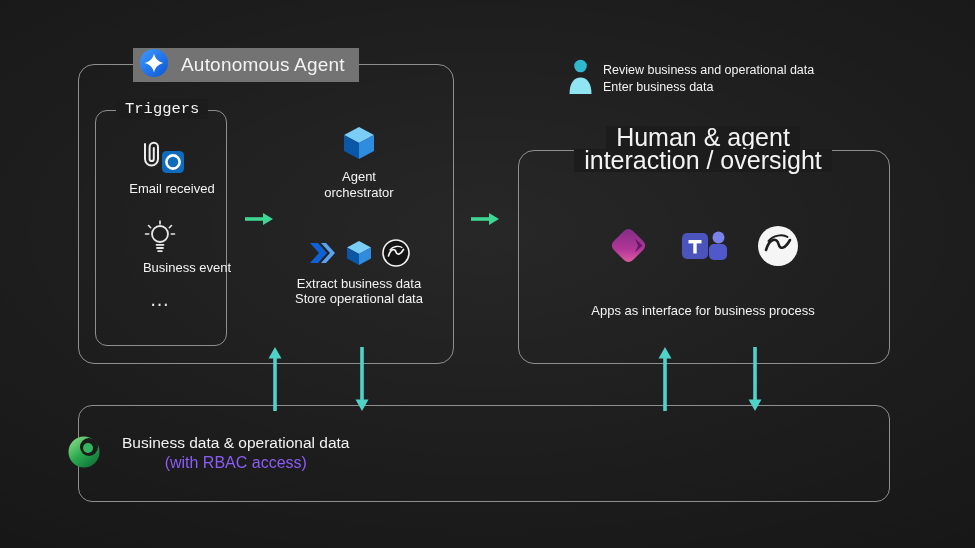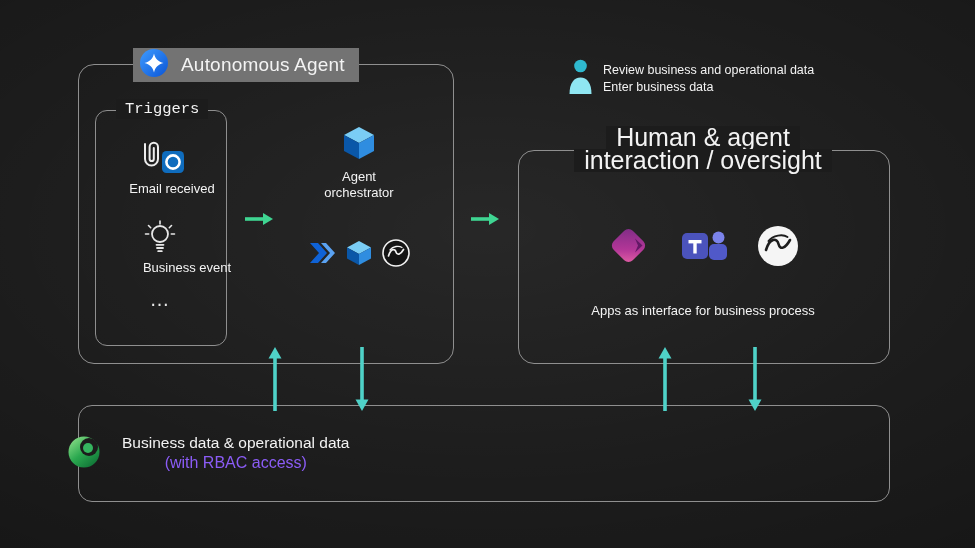--- a/index.html
+++ b/index.html
@@ -136,20 +136,24 @@
       </svg>
     </span>
     <span class="ic">
       <svg width="28" height="28" viewBox="0 0 28 28">
         <circle cx="14" cy="14" r="13" fill="#141414" stroke="#f2f2f2" stroke-width="1.6"></circle>
         <path d="M6.5 17 C9 9 13 9.5 14 13 C15 16.5 18.5 16 21.5 10.5" stroke="#f2f2f2" stroke-width="1.7" fill="none" stroke-linecap="round"></path>
         <path d="M8 11 C11 7 17 6.5 20 8.5" stroke="#f2f2f2" stroke-width="1.3" fill="none" stroke-linecap="round"></path>
       </svg>
     </span>
   </div>
+  <div id="extract-label">
+    <div>Extract business data</div>
+    <div>Store operational data</div>
+  </div>
 
   <div class="arrow" id="h-arrow-1">
     <svg width="30" height="16" viewBox="0 0 30 16">
       <line x1="1" y1="8" x2="19" y2="8" stroke="#3fd592" stroke-width="3.6"></line>
       <polygon points="19,2 29,8 19,14" fill="#3fd592"></polygon>
     </svg>
   </div>
   <div class="arrow" id="h-arrow-2">
     <svg width="30" height="16" viewBox="0 0 30 16">
       <line x1="1" y1="8" x2="19" y2="8" stroke="#3fd592" stroke-width="3.6"></line>

